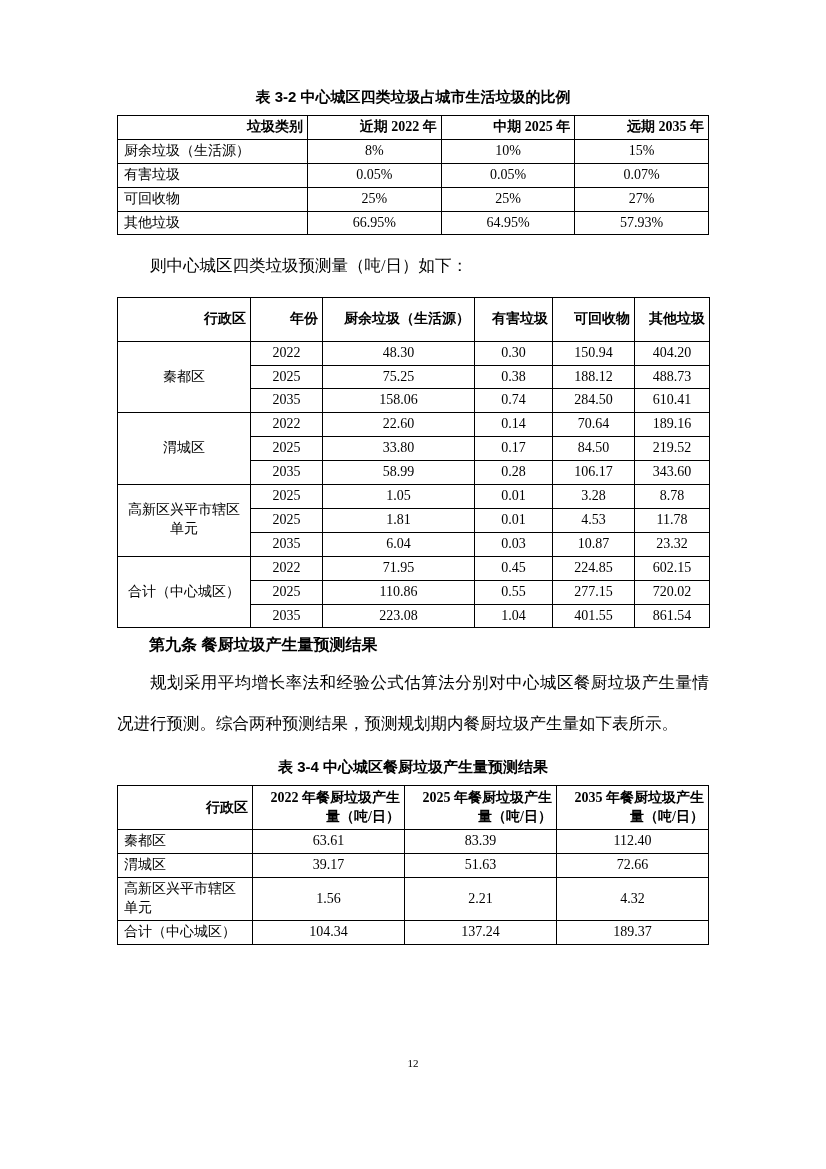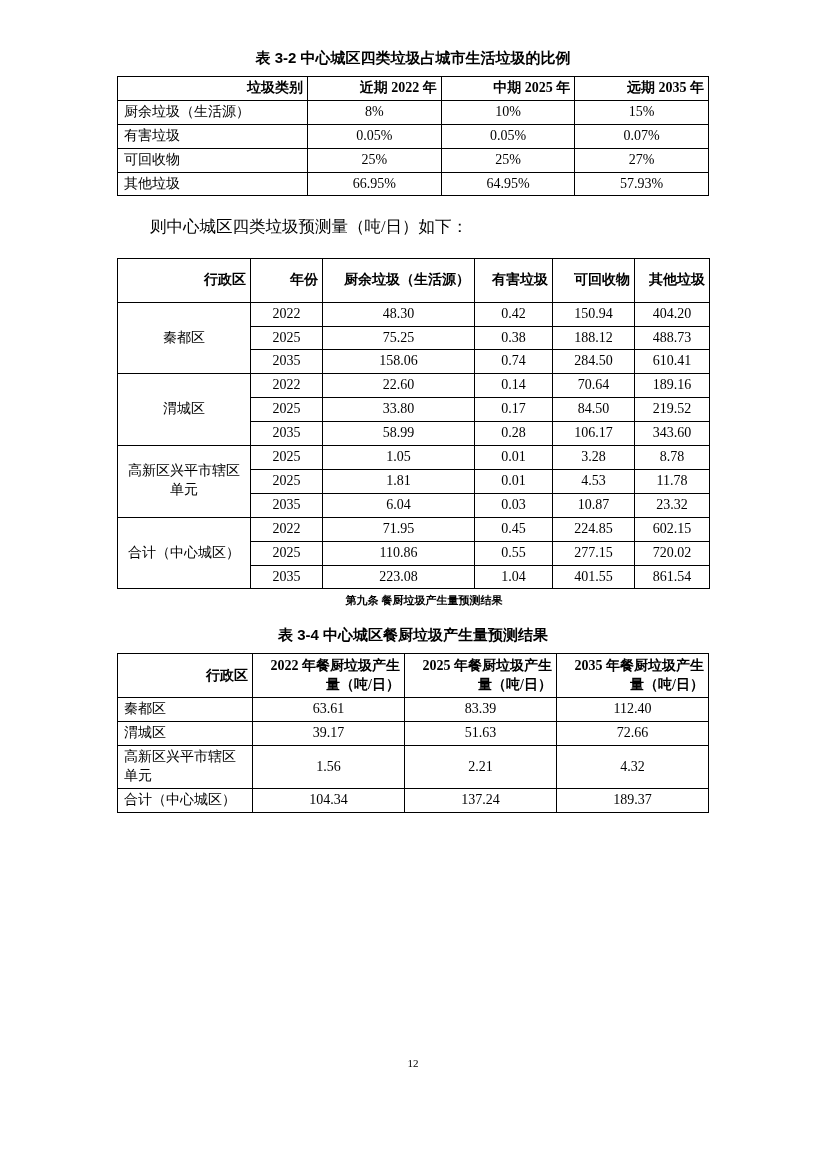--- a/index.html
+++ b/index.html
@@ -8,21 +8,21 @@
     width: 826px;
     height: 1169px;
     font-family: "Liberation Serif", "DejaVu Serif", serif;
     color: #000000;
     position: relative;
     overflow: hidden;
   }
   .content {
     width: 592px;
     margin: 0 auto;
-    padding-top: 49px;
+    padding-top: 88px;
   }
   .table-title {
     text-align: center;
     font-weight: bold;
     font-size: 15px;
     margin-bottom: 8px;
     font-family: "Liberation Sans", "DejaVu Sans", sans-serif;
   }
   table {
     border-collapse: collapse;
@@ -58,25 +58,24 @@
   .t34 tbody tr { height: 23px; }
   .t34 td.region { text-align: left; padding-left: 6px; }
   .para {
     font-size: 16.5px;
     line-height: 2.5;
     text-align: justify;
   }
   .indent { text-indent: 2em; }
   .section-heading {
     font-weight: bold;
-    font-size: 11px;
+    font-size: 16px;
     text-indent: 2em;
     line-height: 2.1;
     font-family: "Liberation Sans", "DejaVu Sans", sans-serif;
-    text-align: center;
   }
   .spacer-s { height: 10px; }
   .spacer-m { height: 14px; }
   .page-number {
     position: absolute;
     bottom: 100px;
     left: 0;
     width: 100%;
     text-align: center;
     font-size: 11px;
@@ -154,21 +153,21 @@
         <th>有害垃圾</th>
         <th>可回收物</th>
         <th>其他垃圾</th>
       </tr>
     </thead>
     <tbody>
       <tr>
         <td class="region" rowspan="3">秦都区</td>
         <td>2022</td>
         <td>48.30</td>
-        <td>0.42</td>
+        <td>0.30</td>
         <td>150.94</td>
         <td>404.20</td>
       </tr>
       <tr>
         <td>2025</td>
         <td>75.25</td>
         <td>0.38</td>
         <td>188.12</td>
         <td>488.73</td>
       </tr>
@@ -243,20 +242,21 @@
         <td>223.08</td>
         <td>1.04</td>
         <td>401.55</td>
         <td>861.54</td>
       </tr>
     </tbody>
   </table>
 
   <h3 class="section-heading">第九条 餐厨垃圾产生量预测结果</h3>
 
+  <p class="para indent">规划采用平均增长率法和经验公式估算法分别对中心城区餐厨垃圾产生量情况进行预测。综合两种预测结果，预测规划期内餐厨垃圾产生量如下表所示。</p>
 
   <div class="spacer-m"></div>
 
   <div class="table-title">表 3-4 中心城区餐厨垃圾产生量预测结果</div>
 
   <table class="t34">
     <colgroup>
         <col class="c0">
         <col>
         <col>

